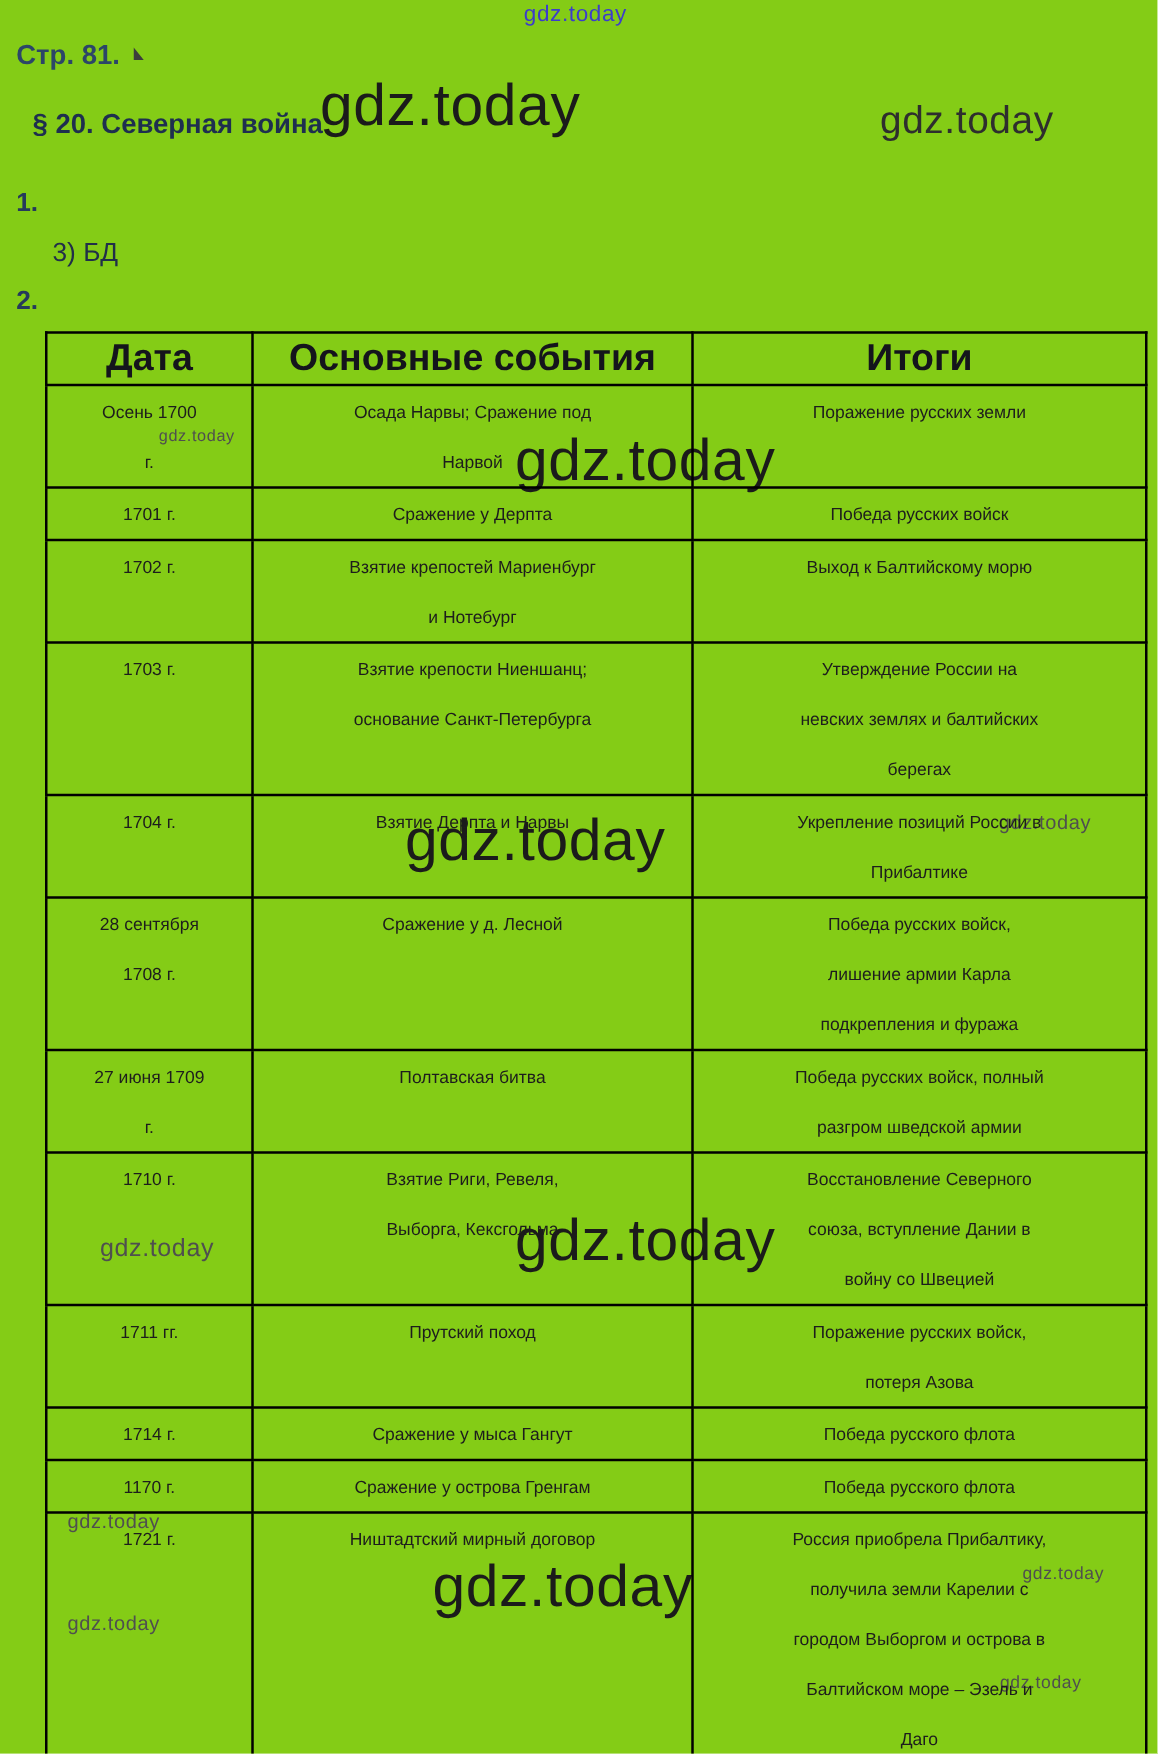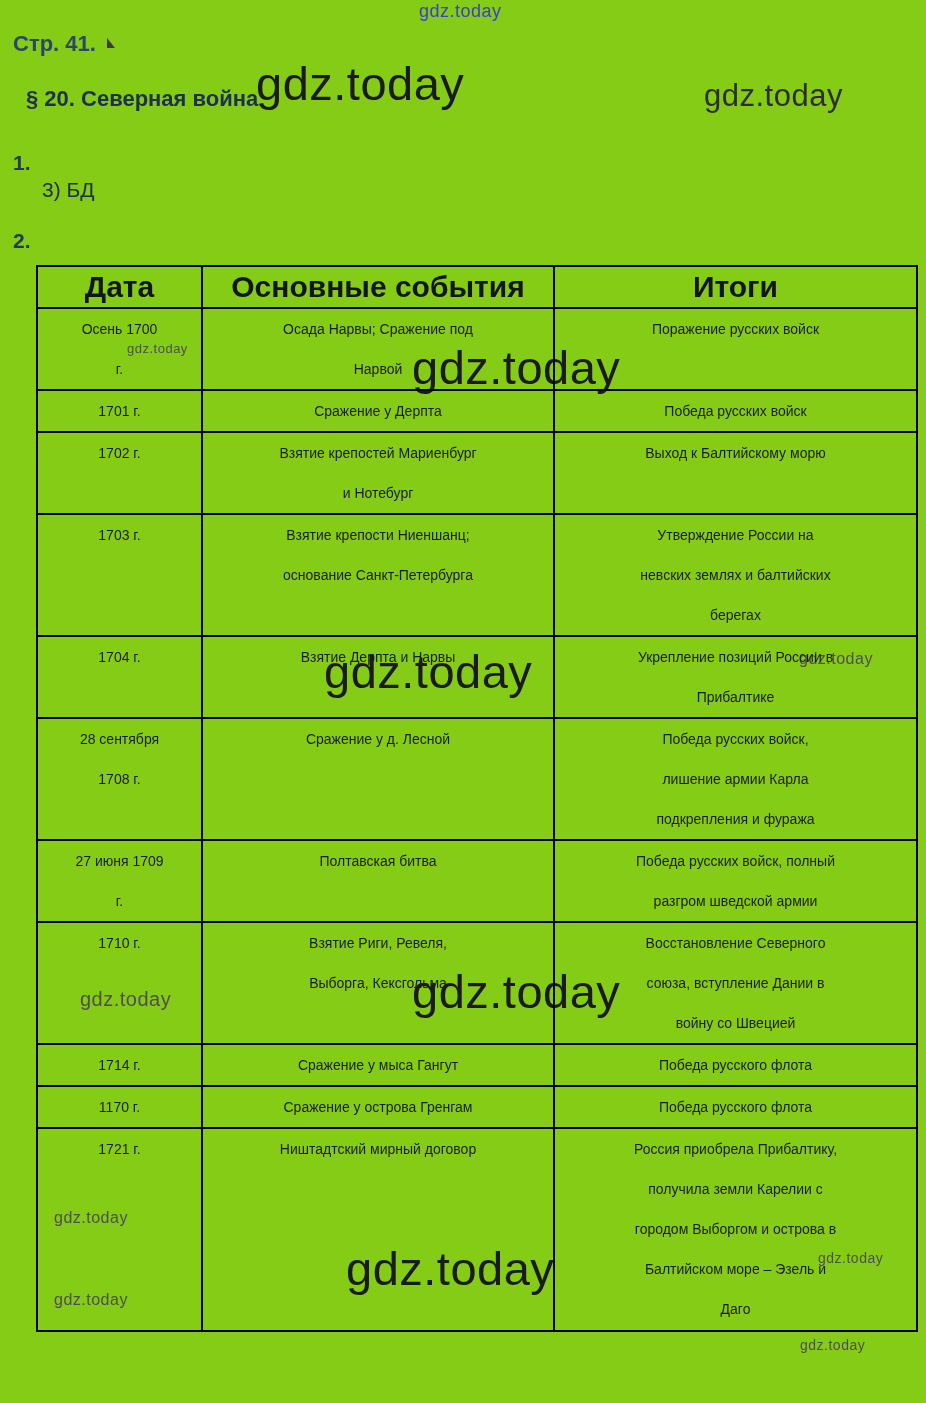--- a/index.html
+++ b/index.html
@@ -25,21 +25,21 @@
     border-top: 10px solid transparent;
   }
   .section-title {
     position: absolute; left: 26px; top: 86px;
     font-size: 22px; font-weight: bold; color: #1e2f4f;
   }
   .task-label { position: absolute; font-size: 21px; font-weight: bold; color: #25395c; }
   .task-1 { left: 13px; top: 151px; }
   .task-2 { left: 13px; top: 229px; }
   .task-answer {
-    position: absolute; left: 42px; top: 178px;
+    position: absolute; left: 42px; top: 191px;
     font-size: 21px; color: #212f49;
   }
 
   
   .wm {
     position: absolute;
     font-family: "Liberation Sans", sans-serif;
     font-weight: 300;
     white-space: nowrap;
     color: #1b1b1b;
@@ -113,21 +113,21 @@
   <span class="wm wm-big wm-r5-big">gdz.today</span>
   <span class="wm wm-small wm-r5-small">gdz.today</span>
   <span class="wm wm-small wm-r8-small">gdz.today</span>
   <span class="wm wm-big wm-r8-big">gdz.today</span>
   <span class="wm wm-small wm-r12-small-1">gdz.today</span>
   <span class="wm wm-big wm-r12-big">gdz.today</span>
   <span class="wm wm-small wm-r12-small-2">gdz.today</span>
   <span class="wm wm-small wm-r12-small-3">gdz.today</span>
   <span class="wm wm-small wm-r12-small-4">gdz.today</span>
 
-  <div class="page-label">Стр. 41.</div>
+  <div class="page-label">Стр. 81.</div>
   <div class="page-label-tick"></div>
   <div class="section-title">§ 20. Северная война</div>
   <div class="task-label task-1">1.</div>
   <div class="task-answer">3) БД</div>
   <div class="task-label task-2">2.</div>
 
   <table class="war-table">
     <colgroup>
       <col style="width:165px">
       <col style="width:352px">
@@ -137,21 +137,21 @@
         <tr class="h42">
       <th>Дата</th>
       <th>Основные события</th>
       <th>Итоги</th>
     </tr>
     <tr class="h81">
       <td>Осень 1700
 г.</td>
       <td>Осада Нарвы; Сражение под
 Нарвой</td>
-      <td>Поражение русских войск</td>
+      <td>Поражение русских земли</td>
     </tr>
     <tr class="h37">
       <td>1701 г.</td>
       <td>Сражение у Дерпта</td>
       <td>Победа русских войск</td>
     </tr>
     <tr class="h85">
       <td>1702 г.</td>
       <td>Взятие крепостей Мариенбург
 и Нотебург</td>
@@ -186,20 +186,26 @@
       <td>Победа русских войск, полный
 разгром шведской армии</td>
     </tr>
     <tr class="h121">
       <td>1710 г.</td>
       <td>Взятие Риги, Ревеля,
 Выборга, Кексгольма</td>
       <td>Восстановление Северного
 союза, вступление Дании в
 войну со Швецией</td>
+    </tr>
+    <tr class="h81">
+      <td>1711 гг.</td>
+      <td>Прутский поход</td>
+      <td>Поражение русских войск,
+потеря Азова</td>
     </tr>
     <tr class="h40">
       <td>1714 г.</td>
       <td>Сражение у мыса Гангут</td>
       <td>Победа русского флота</td>
     </tr>
     <tr class="h40">
       <td>1170 г.</td>
       <td>Сражение у острова Гренгам</td>
       <td>Победа русского флота</td>

